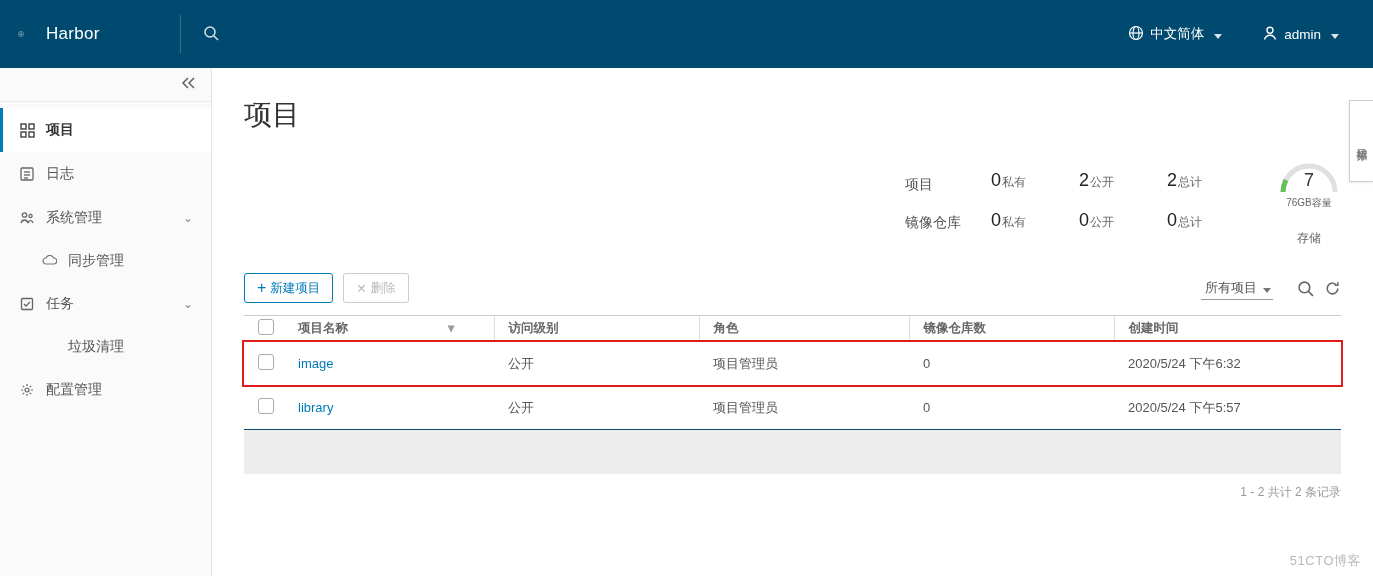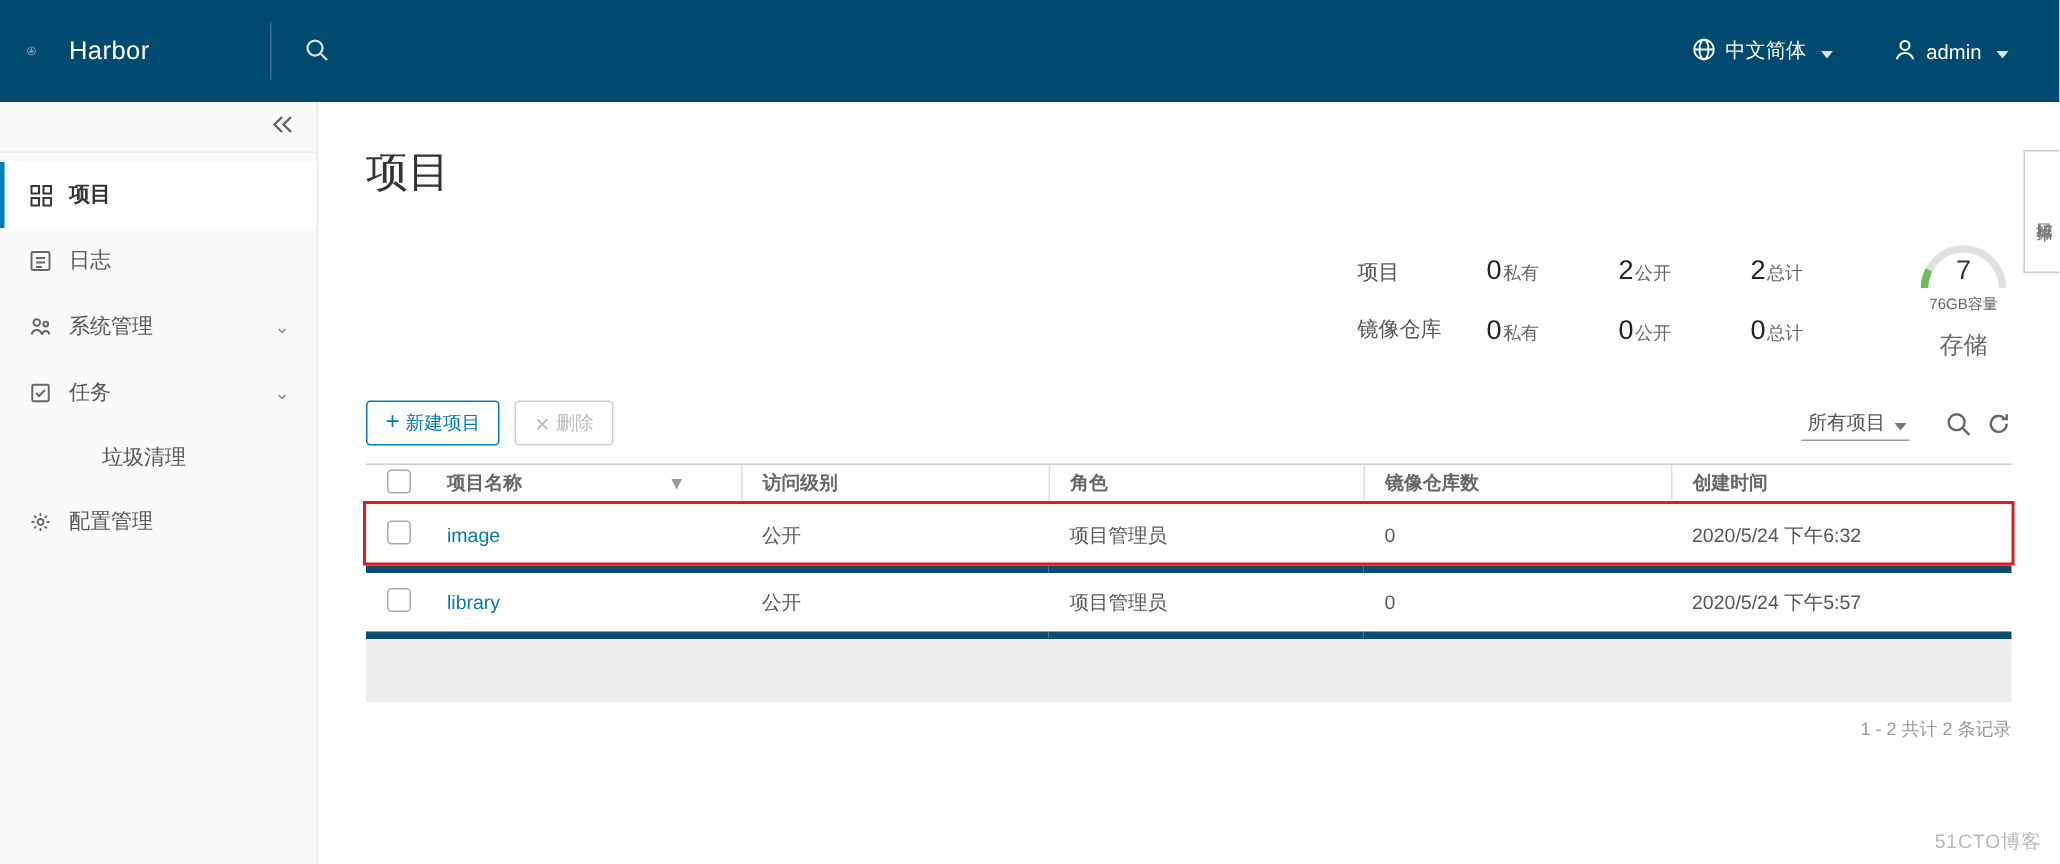--- a/index.html
+++ b/index.html
@@ -36,37 +36,37 @@
   .summary { display: flex; justify-content: flex-end; align-items: stretch; gap: 0; margin-bottom: 26px; }
   .summary-labels { display: flex; flex-direction: column; justify-content: center; gap: 20px; font-size: 14px; color: #555; padding-right: 30px; }
   .summary-grid { display: grid; grid-template-columns: repeat(3, 88px); grid-template-rows: 40px 40px; align-items: center; }
   .summary-grid .cell { font-size: 12px; color: #666; white-space: nowrap; }
   .summary-grid .cell b { font-size: 18px; font-weight: 400; color: #222; margin-right: 1px; }
   .storage { margin-left: 22px; text-align: center; }
   .gauge { width: 64px; height: 34px; position: relative; margin: 0 auto; }
   .gauge svg { position: absolute; left: 0; top: 0; }
   .gauge .val { position: absolute; left: 0; right: 0; top: 10px; font-size: 18px; color: #333; }
   .storage .cap { font-size: 10px; color: #666; margin-top: 2px; }
-  .storage .lab { font-size: 16px; color: #666; margin-top: 10px; }
+  .storage .lab { font-size: 12px; color: #666; margin-top: 20px; }
 
   .toolbar { display: flex; align-items: center; margin-bottom: 12px; }
   .btn { display: inline-flex; align-items: center; height: 30px; padding: 0 12px; border: 1px solid #0079b8; color: #0079b8; border-radius: 3px; font-size: 12.5px; background: #fff; cursor: pointer; }
   .btn .plus { font-size: 16px; line-height: 12px; margin-right: 4px; }
   .btn.disabled { border-color: #ccc; color: #bbb; cursor: not-allowed; }
   .btn + .btn { margin-left: 10px; }
   .toolbar .spacer { flex: 1; }
   .filter-dd { font-size: 13px; color: #555; display: flex; align-items: center; border-bottom: 1px solid #999; padding: 3px 2px 2px 4px; cursor: pointer; margin-right: 14px; }
   .filter-dd .caret2::after { content: ""; display: inline-block; border-left: 4px solid transparent; border-right: 4px solid transparent; border-top: 5px solid #777; margin-left: 6px; }
   .tool-ico { cursor: pointer; color: #666; margin-left: 10px; display: inline-flex; }
 
   table.dg { width: 100%; border-collapse: collapse; }
   .dg th { text-align: left; font-weight: 700; font-size: 12.5px; color: #666; border-top: 1px solid #ccc; border-bottom: 1px solid #ccc; height: 26px; padding-left: 14px; }
   .dg th.sep { border-left: 1px solid #ddd; }
   .dg td { height: 44px; padding-left: 14px; font-size: 13px; color: #565656; }
-  .dg tbody tr { border-bottom: 5px solid #0c4a6e; margin-left: 16px; }
+  .dg tbody tr { border-bottom: 1px solid #0c4a6e; margin-left: 16px; }
   .dg tbody tr.hl { position: relative; }
   .dg tbody tr.hl::after { content: ""; position: absolute; left: -2px; right: -2px; top: -2px; bottom: -2px; border: 2px solid #e21a1a; pointer-events: none; }
   .proj-link { color: #0079b8; cursor: pointer; }
   .ck { width: 16px; height: 16px; border: 1px solid #aaa; border-radius: 3px; display: inline-block; cursor: pointer; }
   .col-name .filter-ic { margin-left: 100px; color: #999; }
   tfoot td { height: 18px; background: #ededed; }
   .pager { text-align: right; font-size: 12px; color: #999; padding-top: 10px; }
   .watermark { position: absolute; right: 12px; bottom: 6px; font-size: 13px; color: #b9b9b9; letter-spacing: .5px; pointer-events: none; }
 
   
@@ -159,20 +159,28 @@
               <circle cx="4.5" cy="4" r="2.2"></circle>
               <path d="M1 12c.6-2 2-3 3.5-3s2.9 1 3.5 3"></path>
               <circle cx="10.5" cy="5" r="1.6"></circle>
               <path d="M8 12c.4-1.5 1.4-2.3 2.5-2.3s2.1.8 2.5 2.3"></path>
             </svg>
           </span>
         <span>系统管理</span>
         <span class="dd">⌄</span>
       </div>
       <div class="nav-sub">
+        <div class="nav-item">
+          <span class="ico">
+              <svg width="15" height="12" viewBox="0 0 15 12" fill="none" stroke="#777" stroke-width="1.2">
+                <path d="M4 9a3 3 0 010-6 4 4 0 017.5 0A2.5 2.5 0 0112 9H4z"></path>
+              </svg>
+            </span>
+          <span>同步管理</span>
+        </div>
       </div>
       <div class="nav-item">
         <span class="ico">
             <svg width="14" height="14" viewBox="0 0 14 14" fill="none" stroke="#666" stroke-width="1.3">
               <rect x="1.5" y="1.5" width="11" height="11" rx="1"></rect>
               <path d="M4 7l2 2 4-4"></path>
             </svg>
           </span>
         <span>任务</span>
         <span class="dd">⌄</span>

